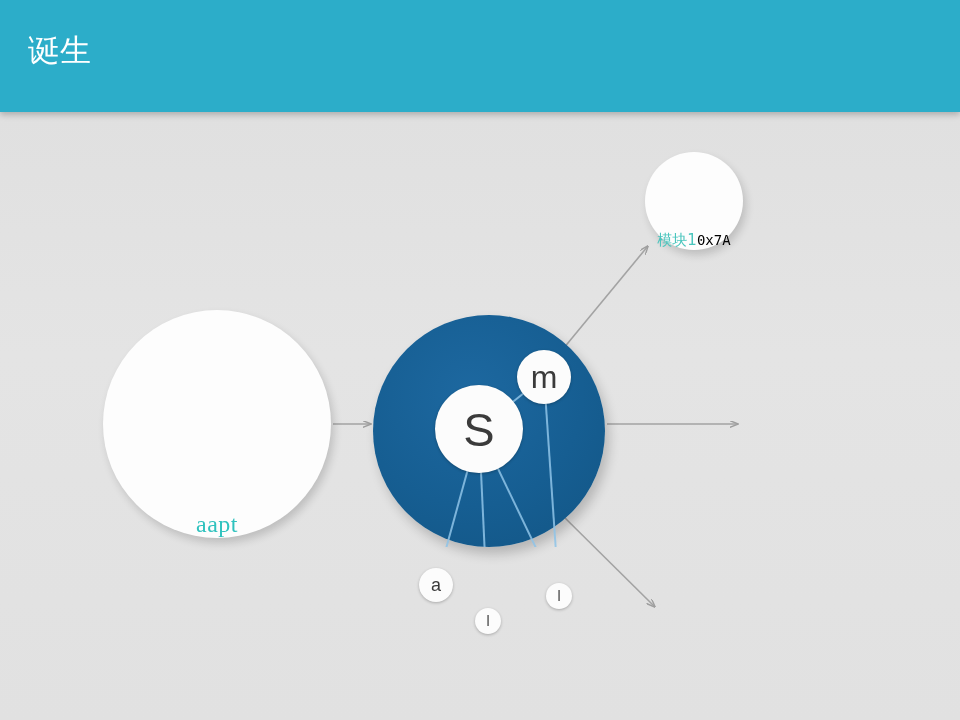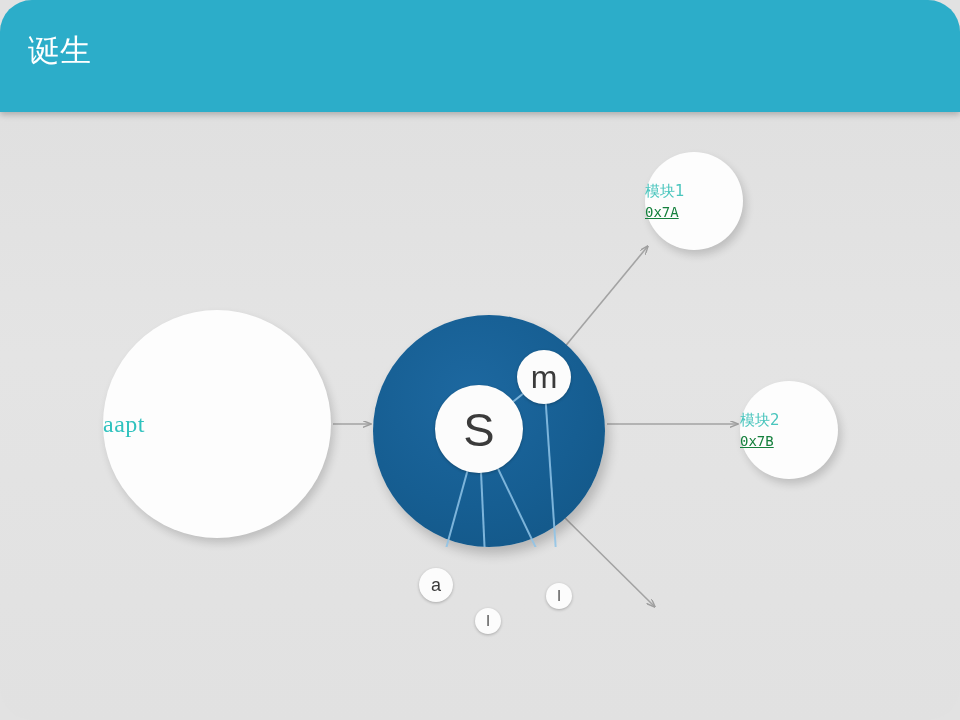--- a/index.html
+++ b/index.html
@@ -12,21 +12,20 @@
     overflow: hidden;
     background: #e2e2e2;
     font-family: "Liberation Sans", sans-serif;
   }
   #slide {
     position: relative;
     width: 960px;
     height: 720px;
     background: #e3e3e3;
     overflow: hidden;
-    border-radius: 32px;
   }
 
   
   #header-bar {
     position: absolute;
     left: 0; top: 0;
     width: 960px;
     height: 112px;
     background: #2cadc9;
     box-shadow: 0 3px 6px rgba(0,0,0,0.22);
@@ -58,22 +57,22 @@
     width: 960px;
     height: 608px;
     z-index: 1;
   }
 
   
   .node {
     position: absolute;
     border-radius: 50%;
     display: flex;
-    flex-direction: column;
-    align-items: flex-start;
+    flex-direction: row;
+    align-items: flex-end;
     justify-content: center;
     box-sizing: border-box;
     z-index: 5;
   }
   .node.white {
     background: #fdfdfd;
     box-shadow: 3px 5px 9px rgba(0,0,0,0.16);
   }
 
   
@@ -97,24 +96,23 @@
   }
   .module .m-title {
     font-family: "DejaVu Sans", sans-serif;
     font-size: 15px;
     color: #49c5bd;
     line-height: 20px;
   }
   .module .m-addr {
     font-family: "DejaVu Sans Mono", monospace;
     font-size: 14px;
-    color: #15803d;
+    color: #000000;
     line-height: 20px;
     margin-top: 1px;
-    text-decoration: underline;
   }
   #node-mod1 { left: 645px; top: 40px; }
   #node-mod2 { left: 740px; top: 269px; }
   #node-mod3 { left: 643px; top: 489px; }
 
   
   #cluster {
     position: absolute;
     left: 373px;
     top: 203px;
@@ -236,20 +234,16 @@
       <div class="subnode" id="sub-l2-node">
         <span>l</span>
       </div>
     </div>
 
     <div class="node white module" id="node-mod1">
       <span class="m-title">模块1</span>
       <span class="m-addr">0x7A</span>
     </div>
 
-    <div class="node white module" id="node-mod2">
-      <span class="m-title">模块2</span>
-      <span class="m-addr">0x7B</span>
-    </div>
 
 
   </div>
 </div>
 
 </body></html>

